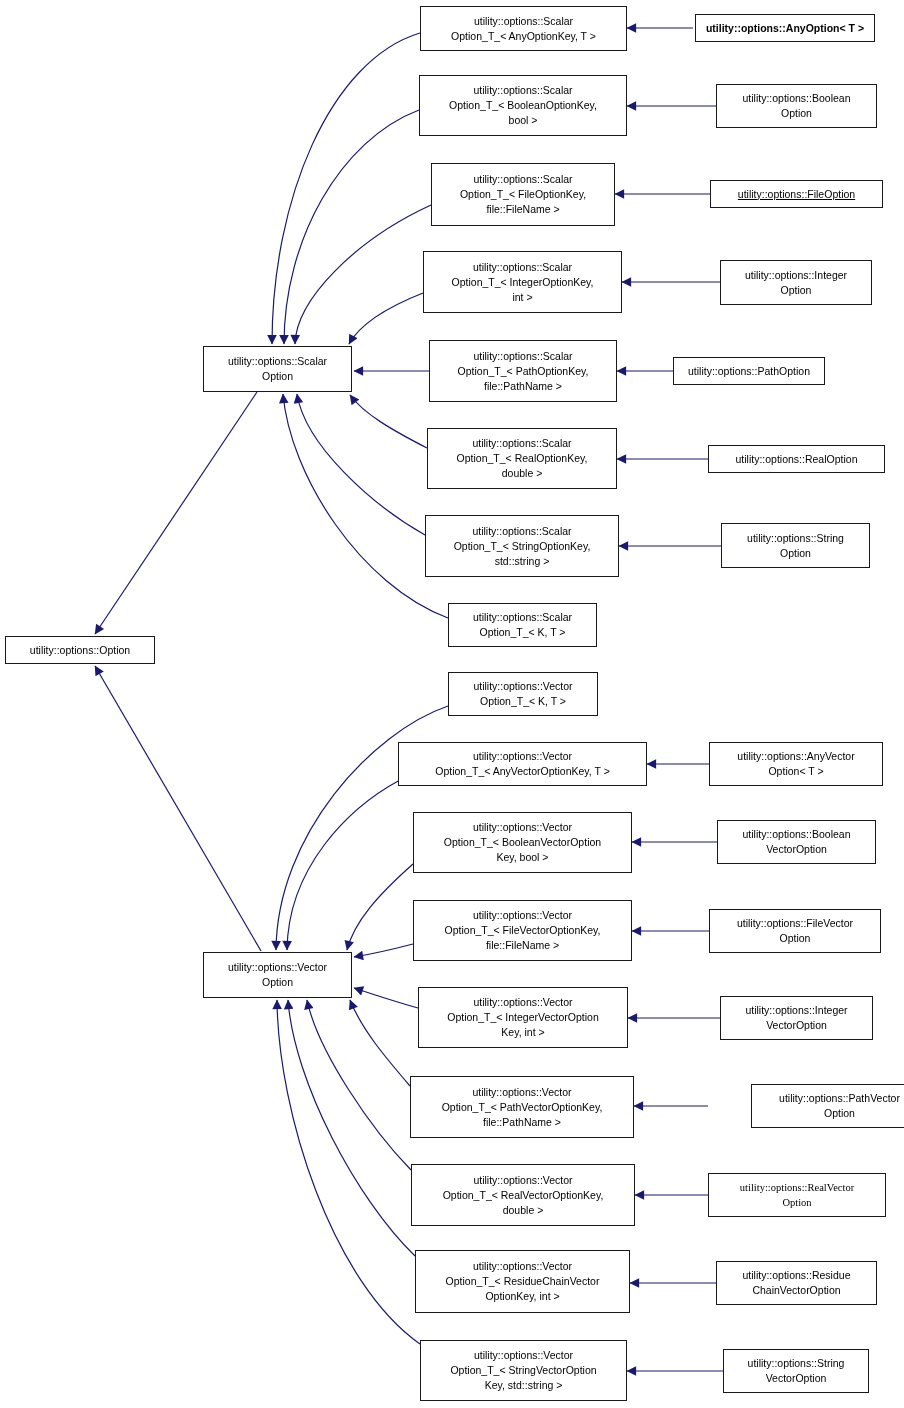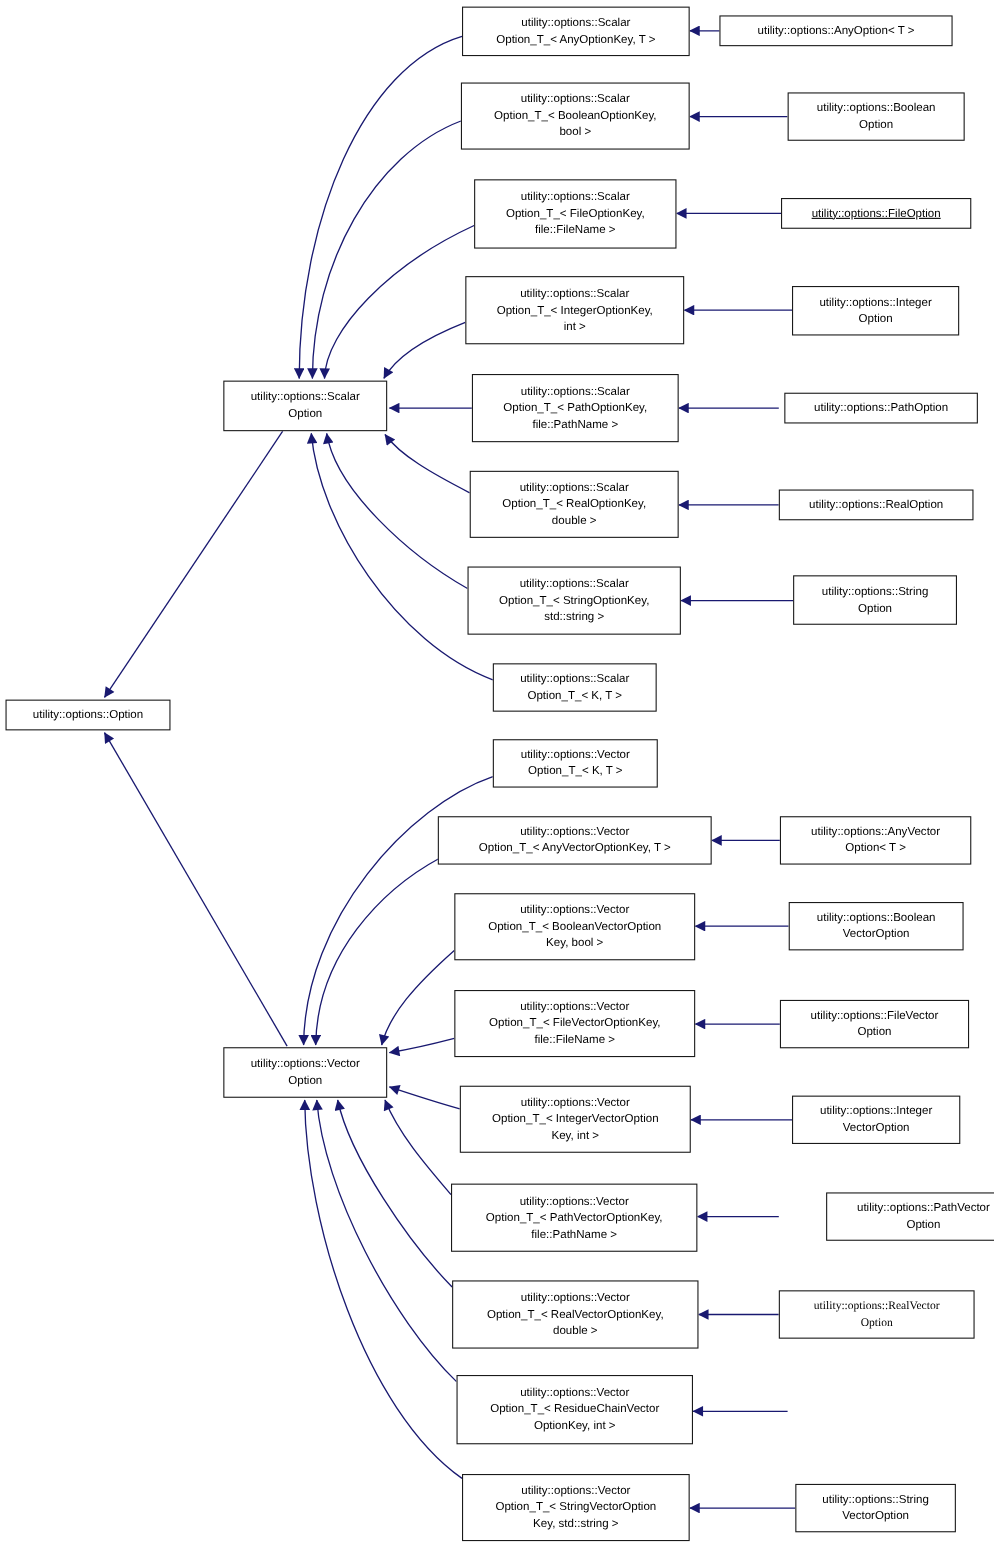--- a/index.html
+++ b/index.html
@@ -102,27 +102,27 @@
 file::PathName &gt;</div>
   <div class="box" style="left:427px;top:428px;width:190px;height:61px;">utility::options::Scalar
 Option_T_&lt; RealOptionKey,
 double &gt;</div>
   <div class="box" style="left:425px;top:515px;width:194px;height:62px;">utility::options::Scalar
 Option_T_&lt; StringOptionKey,
 std::string &gt;</div>
   <div class="box" style="left:448px;top:603px;width:149px;height:44px;">utility::options::Scalar
 Option_T_&lt; K, T &gt;</div>
 
-  <div class="box" style="left:654px;top:14px;width:212px;height:28px;">utility::options::AnyOption&lt; T &gt;</div>
+  <div class="box" style="left:695px;top:14px;width:180px;height:28px;font-weight:bold;">utility::options::AnyOption&lt; T &gt;</div>
   <div class="box" style="left:716px;top:84px;width:161px;height:44px;">utility::options::Boolean
 Option</div>
   <div class="box" style="left:710px;top:180px;width:173px;height:28px;text-decoration:underline;">utility::options::FileOption</div>
   <div class="box" style="left:720px;top:260px;width:152px;height:45px;">utility::options::Integer
 Option</div>
-  <div class="box" style="left:673px;top:357px;width:176px;height:28px;margin-left:40px;">utility::options::PathOption</div>
+  <div class="box" style="left:673px;top:357px;width:152px;height:28px;">utility::options::PathOption</div>
   <div class="box" style="left:708px;top:445px;width:177px;height:28px;">utility::options::RealOption</div>
   <div class="box" style="left:721px;top:523px;width:149px;height:45px;">utility::options::String
 Option</div>
 
   <div class="box" style="left:203px;top:952px;width:149px;height:46px;">utility::options::Vector
 Option</div>
 
   <div class="box" style="left:448px;top:672px;width:150px;height:44px;">utility::options::Vector
 Option_T_&lt; K, T &gt;</div>
   <div class="box" style="left:398px;top:742px;width:249px;height:44px;">utility::options::Vector
@@ -154,16 +154,18 @@
   <div class="box" style="left:717px;top:820px;width:159px;height:44px;">utility::options::Boolean
 VectorOption</div>
   <div class="box" style="left:709px;top:909px;width:172px;height:44px;">utility::options::FileVector
 Option</div>
   <div class="box" style="left:720px;top:996px;width:153px;height:44px;">utility::options::Integer
 VectorOption</div>
   <div class="box" style="left:708px;top:1084px;width:177px;height:44px;margin-left:43px;">utility::options::PathVector
 Option</div>
   <div class="box" style="left:708px;top:1173px;width:178px;height:44px;font-family:Liberation Serif, serif;">utility::options::RealVector
 Option</div>
+  <div class="box" style="left:716px;top:1261px;width:161px;height:44px;">utility::options::Residue
+ChainVectorOption</div>
   <div class="box" style="left:723px;top:1349px;width:146px;height:44px;">utility::options::String
 VectorOption</div>
 
 </div>
 
 </body></html>

